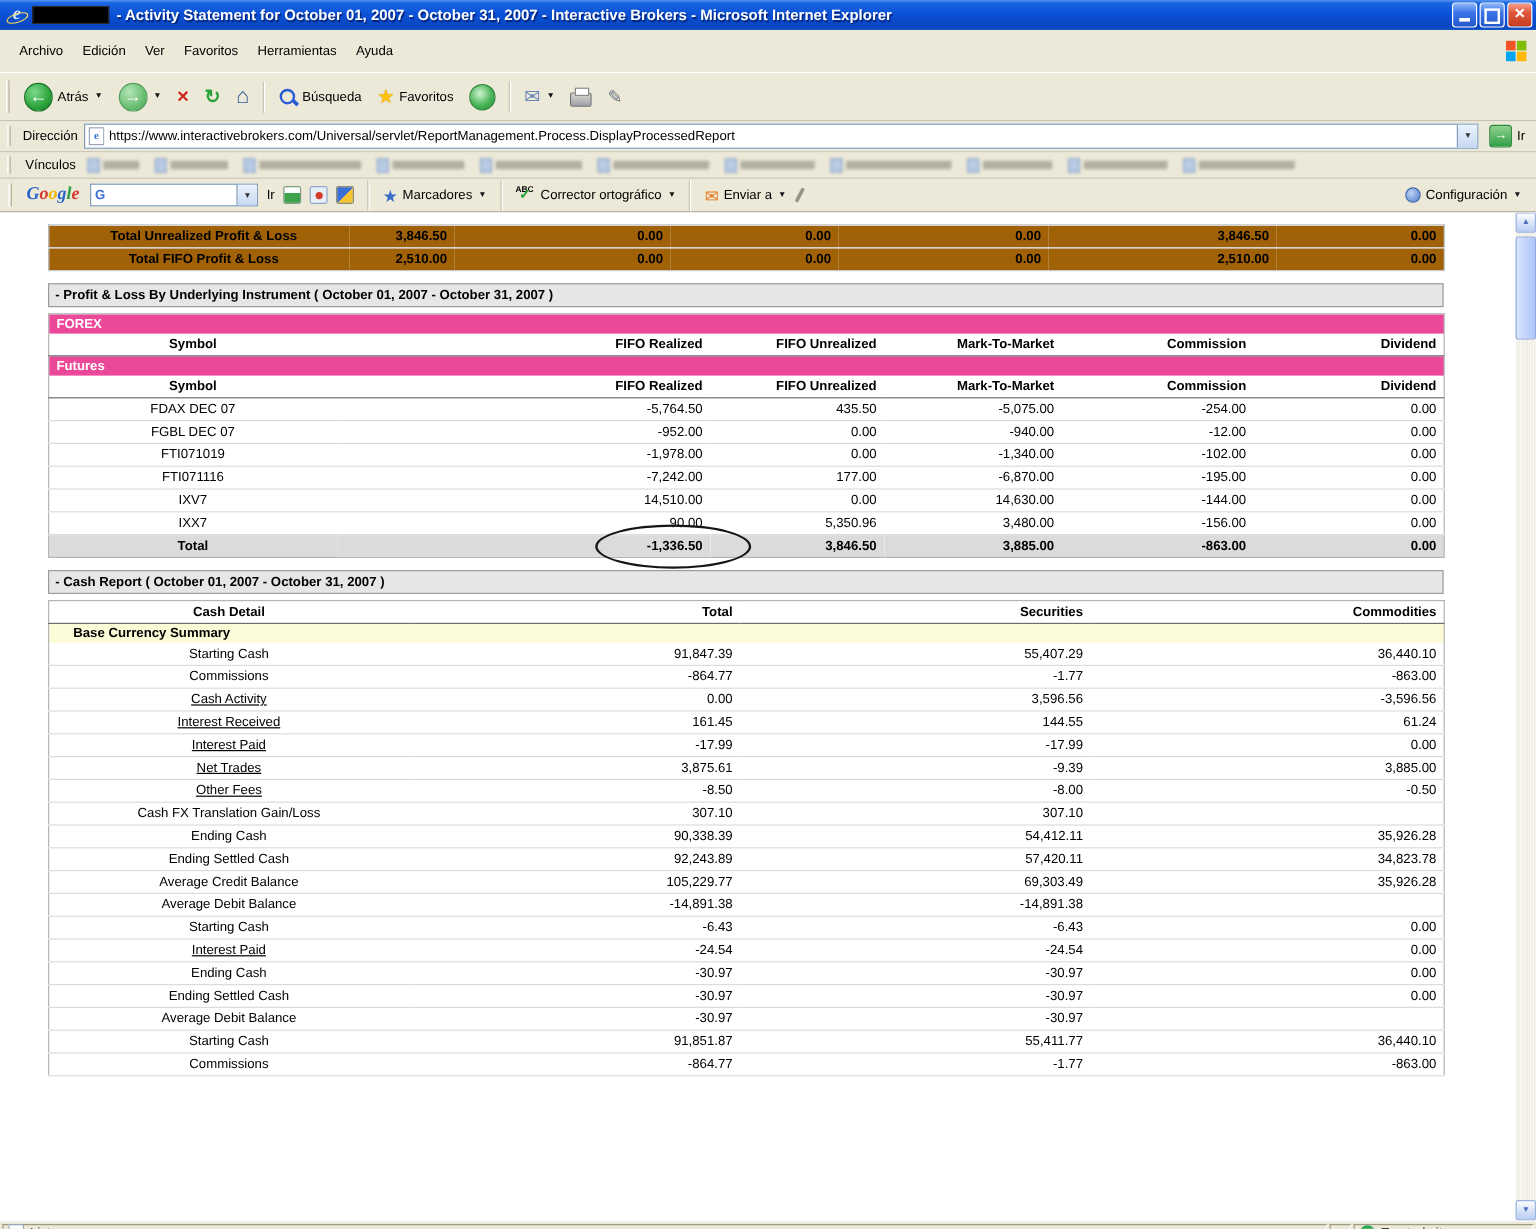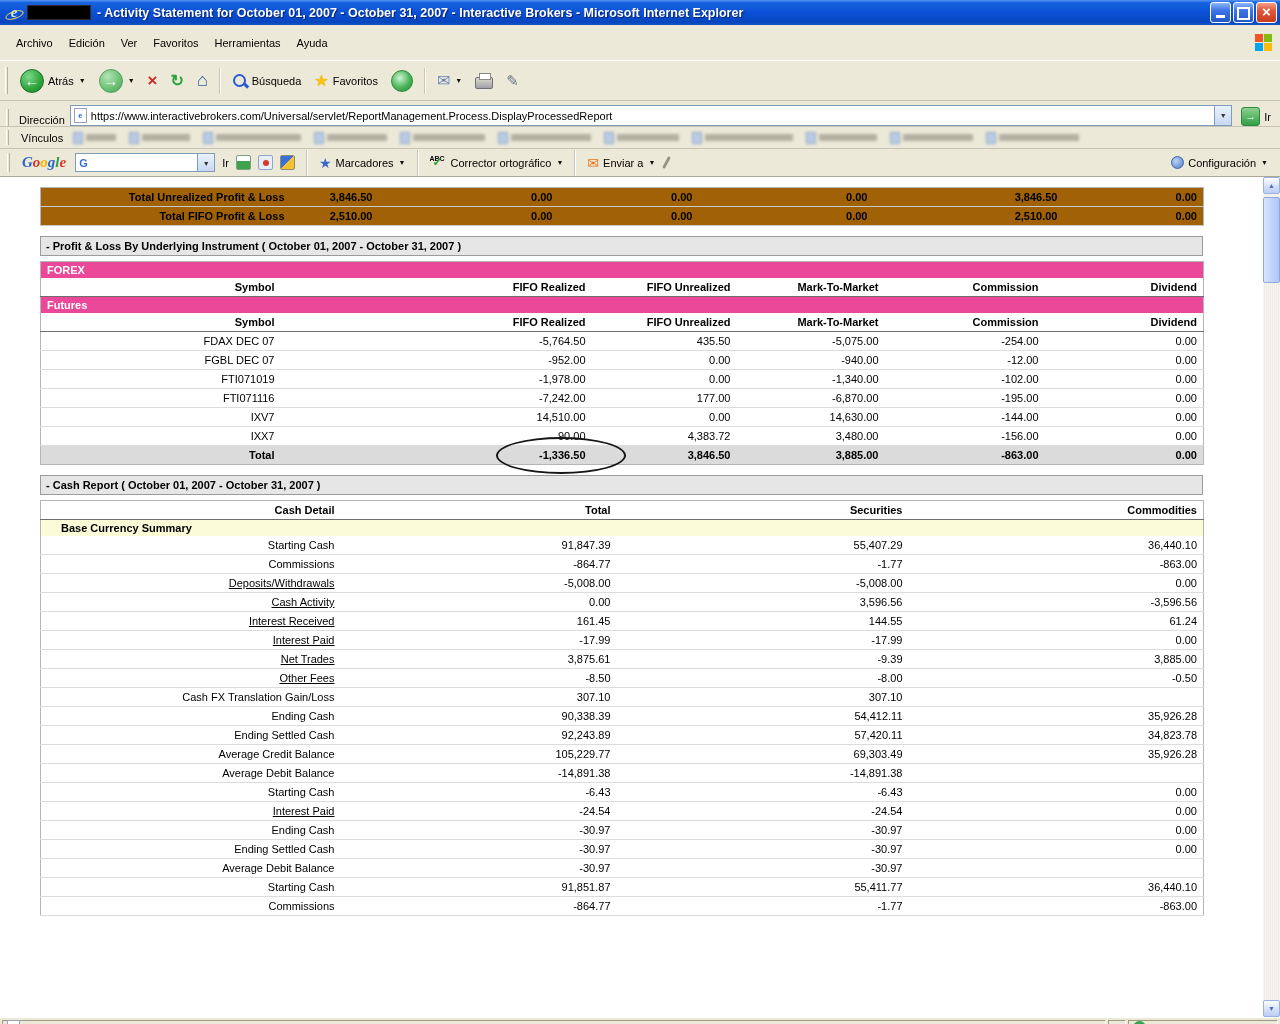--- a/index.html
+++ b/index.html
@@ -48,21 +48,21 @@
 .mag{position:relative;width:16px;height:16px;display:inline-block}
 .mag::before{content:"";position:absolute;left:1px;top:1px;width:9px;height:9px;border:2px solid #2A5BD7;border-radius:50%}
 .mag::after{content:"";position:absolute;left:11px;top:11px;width:6px;height:3px;background:#2A5BD7;transform:rotate(45deg)}
 .star{color:#FFC20E;font-size:16px;text-shadow:0 0 1px #C88E00}
 .mail-ico{color:#6B86B8;font-size:16px}
 .print-ico{position:relative;width:18px;height:12px;background:linear-gradient(180deg,#DCD9CE,#9FA0A8);border:1px solid #6F7076;border-radius:2px;margin-top:5px}
 .print-ico::before{content:"";position:absolute;left:3px;top:-5px;width:10px;height:5px;background:#fff;border:1px solid #888}
 .edit-ico{color:#6A7686;font-size:15px}
 
 
-.addressbar{height:26px;display:flex;align-items:flex-end;background:#ECE9D8;border-bottom:1px solid #C6C3B5;padding:0 5px;gap:5px}
+.addressbar{height:26px;display:flex;align-items:center;background:#ECE9D8;border-bottom:1px solid #C6C3B5;padding:0 5px;gap:5px}
 .url-box{flex:1;height:21px;background:#fff;border:1px solid #7F9DB9;display:flex;align-items:center;padding-left:3px}
 .page-ico{width:13px;height:15px;background:#fff;border:1px solid #9AA4B8;font:bold 9px/13px "Liberation Serif",serif;color:#3A6FD8;text-align:center;flex:none}
 .url-input{flex:1;border:0;outline:none;font:11px "Liberation Sans",sans-serif;padding:0 4px;height:17px}
 .combo-btn{width:17px;height:19px;background:linear-gradient(180deg,#EAF3FD,#C7D8F2);border-left:1px solid #7F9DB9;text-align:center;font-size:7px;line-height:19px;color:#333;flex:none}
 .go-btn{display:flex;align-items:center;gap:4px;padding:0 4px}
 .go-ico{width:19px;height:19px;border-radius:3px;background:linear-gradient(180deg,#8FD18F,#2FA047);border:1px solid #2B8A3E;color:#fff;text-align:center;line-height:17px;font-weight:bold}
 
 
 .linksbar{height:22px;display:flex;align-items:center;background:#ECE9D8;border-bottom:1px solid #C6C3B5;padding:0 5px;gap:7px;overflow:hidden}
 .blur-link{height:15px;display:flex;align-items:center;gap:3px;padding:0 3px;filter:blur(1.4px)}
@@ -90,21 +90,21 @@
 .gclip{width:3px;height:13px;background:#98948A;border-radius:2px;transform:rotate(28deg);margin:0 3px}
 .gconfig{margin-left:auto;display:flex;align-items:center;gap:4px;padding-right:6px}
 .gset-ico{width:13px;height:13px;border-radius:50%;background:radial-gradient(circle at 35% 35%,#BBD4F6,#4F7BC9);border:1px solid #3E64A8}
 
 
 .content{position:relative;height:840px;background:#fff;overflow:hidden}
 .page{position:absolute;top:0;left:0;right:17px;bottom:0;overflow:hidden;padding:10px 0 0 40px}
 .rpt{border-collapse:collapse;width:1163px;table-layout:fixed;font-size:11px;border:1px solid #B5B5B5}
 .rpt td{padding:3px 6px;height:14px;overflow:hidden;white-space:nowrap}
 .num{text-align:right}
-.lbl{text-align:right}
+.lbl{text-align:center}
 .sum-tbl tr{background:#a16207}
 .sum-tbl td{font-weight:bold;border-bottom:1px solid #C8C8C8}
 .sum-tbl .lbl{padding-left:14px}
 .section-bar{width:1163px;background:#E6E6E6;border:1px solid #9B9B9B;font-weight:bold;padding:3px 5px;margin:10px 0 5px 0}
 .grp td{background:#ec4899;color:#fff;font-weight:bold;height:12px;padding:2px 6px}
 .hdr td{font-weight:bold;border-bottom:1px solid #6E6E6E}
 .row td{border-bottom:1px solid #DCDCDC}
 .total td{background:#DBDBDB;font-weight:bold;border-top:1px solid #7A7A7A}
 .ybar td{background:#FBFBD8;font-weight:bold;height:12px;padding:2px 20px}
 .i0{padding-left:8px}
@@ -410,21 +410,21 @@
             <td class="lbl i0">IXV7</td>
             <td class="num">14,510.00</td>
             <td class="num">0.00</td>
             <td class="num">14,630.00</td>
             <td class="num">-144.00</td>
             <td class="num">0.00</td>
           </tr>
           <tr class="row">
             <td class="lbl i0">IXX7</td>
             <td class="num">90.00</td>
-            <td class="num">4,383.72</td>
+            <td class="num">5,350.96</td>
             <td class="num">3,480.00</td>
             <td class="num">-156.00</td>
             <td class="num">0.00</td>
           </tr>
           <tr class="total">
             <td class="lbl i0">Total</td>
             <td class="num relcell">
               <span>-1,336.50</span>
               <span class="ellipse"></span>
             </td>
@@ -461,26 +461,20 @@
             <td class="num">55,407.29</td>
             <td class="num">36,440.10</td>
           </tr>
           <tr class="row">
             <td class="lbl i1">Commissions</td>
             <td class="num">-864.77</td>
             <td class="num">-1.77</td>
             <td class="num">-863.00</td>
           </tr>
           <tr class="row">
-            <td class="lbl i1 lnk">Deposits/Withdrawals</td>
-            <td class="num">-5,008.00</td>
-            <td class="num">-5,008.00</td>
-            <td class="num">0.00</td>
-          </tr>
-          <tr class="row">
             <td class="lbl i1 lnk">Cash Activity</td>
             <td class="num">0.00</td>
             <td class="num">3,596.56</td>
             <td class="num">-3,596.56</td>
           </tr>
           <tr class="row">
             <td class="lbl i1 lnk">Interest Received</td>
             <td class="num">161.45</td>
             <td class="num">144.55</td>
             <td class="num">61.24</td>

